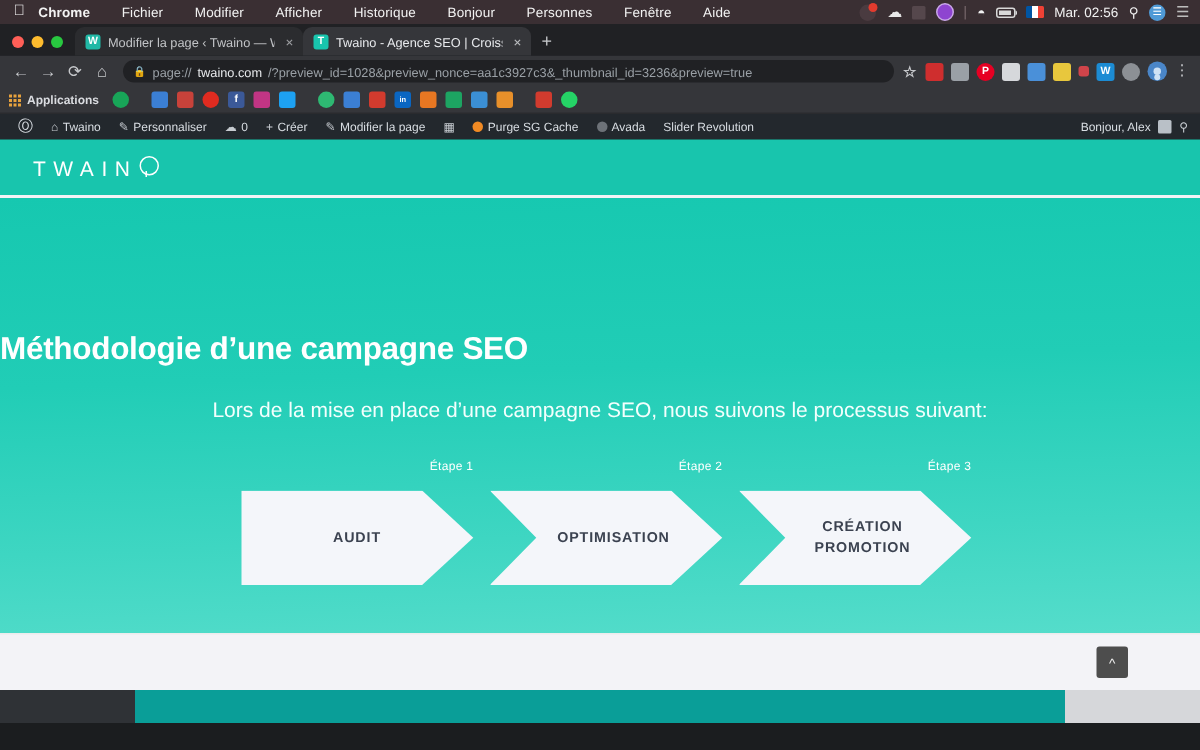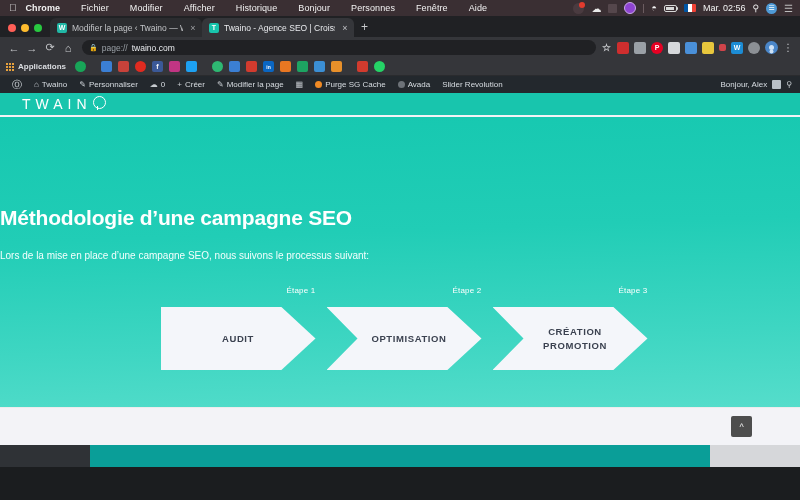--- a/index.html
+++ b/index.html
@@ -112,21 +112,21 @@
   }
   .wp-item { display: flex; align-items: center; gap: 3px; padding: 0 6px; }
   .wp-logo { font-size: 10px; line-height: 1; }
   .wp-ico { font-size: 8px; opacity: .9; }
   .wp-dot { width: 7px; height: 7px; border-radius: 50%; display:block;}
   .wp-right { margin-left: auto; display: flex; align-items: center; gap: 5px; padding-right: 2px;}
   .wp-ava { width: 9px; height: 9px; background: #b9c0c7; border-radius: 1px; }
 
   
   .site-header {
-    height: 24px; background: #18c5ad;
+    height: 39px; background: #18c5ad;
     display: flex; align-items: center;
     padding: 0 22px;
     border-bottom: 2px solid #f3f3f6;
   }
   .logo {
     color: #ffffff; font-size: 14px; letter-spacing: 5px;
     font-weight: 400; display: flex; align-items: baseline;
   }
   .logo .obubble {
     display:inline-block; position: relative; width: 11px; height: 13px; margin-left: 1px;
@@ -155,22 +155,22 @@
     background: linear-gradient(178deg, #16c8b0 0%, #21cdb6 40%, #3ed6c2 75%, #55ddcb 100%);
     position: relative;
     overflow: hidden;
   }
   .hero-title {
     color: #ffffff;
     font-size: 21px; font-weight: bold;
     padding-top: 89px; letter-spacing: -.2px;
   }
   .hero-sub {
-    text-align: left; color: #f3fffd;
-    font-size: 10px; padding-top: 20px; font-weight: 400;
+    text-align: center; color: #f3fffd;
+    font-size: 14px; padding-top: 20px; font-weight: 400;
   }
   .steps {
     display: flex; align-items: flex-start; justify-content: center;
     gap: 11px; margin-top: 25px; padding-left: 8px;
   }
   .step { width: 155px; }
   .step-label {
     text-align: right; color: #ffffff; font-size: 8px;
     margin-bottom: 12px; font-weight: 400; letter-spacing: .2px;
   }
@@ -266,20 +266,21 @@
 <div class="toolbar">
   <span class="navbtn">←</span>
   <span class="navbtn">→</span>
   <span class="navbtn">⟳</span>
   <span class="navbtn">⌂</span>
 
   <div class="omnibox">
     <span class="lock">🔒</span>
     <span class="path">page://</span>
     <span class="host">twaino.com</span>
+    <span class="path">/?preview_id=1028&amp;preview_nonce=aa1c3927c3&amp;_thumbnail_id=3236&amp;preview=true</span>
   </div>
 
   <span class="tb-icons">
     <span class="tbi star">☆</span>
     <span class="tbi" style="background:#cf2e2e"></span>
     <span class="tbi" style="background:#9aa0a6"></span>
     <span class="tbi round" style="background:#e60023">P</span>
     <span class="tbi" style="background:#d6d8db"></span>
     <span class="tbi" style="background:#4a90d9"></span>
     <span class="tbi" style="background:#e8c73d"></span>

